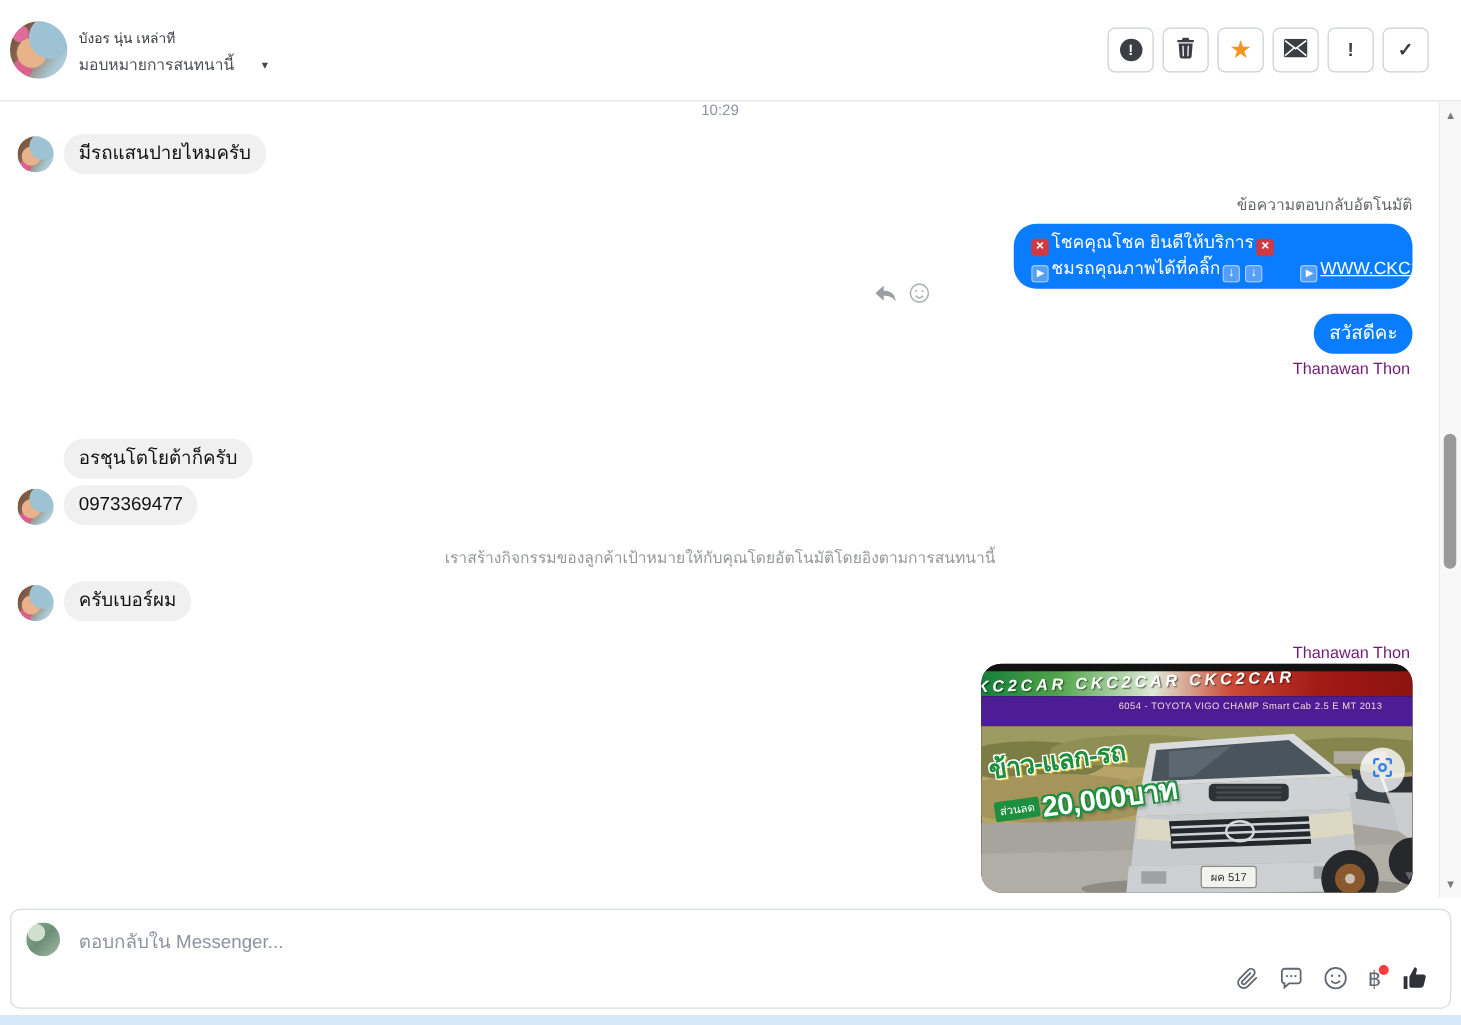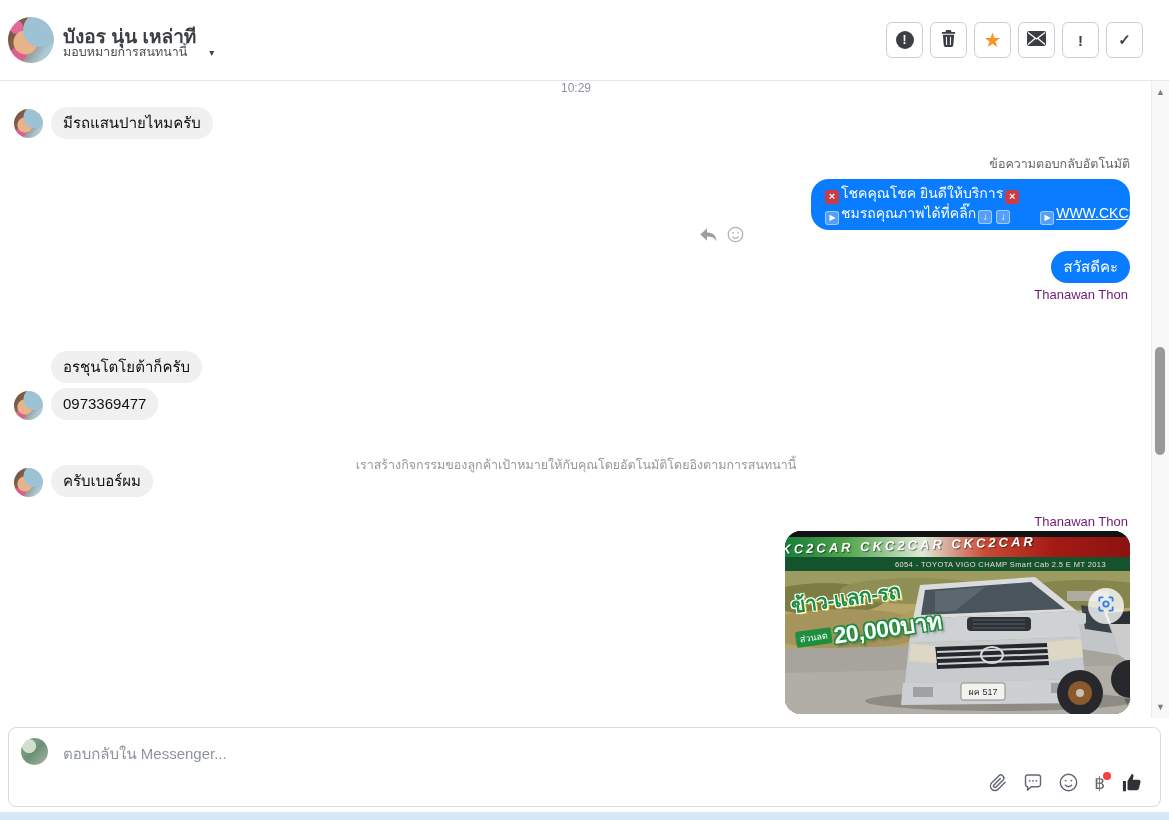--- a/index.html
+++ b/index.html
@@ -8,21 +8,21 @@
 
   
   .header{position:absolute;left:0;top:0;right:0;height:80px;background:#fff;border-bottom:1px solid #e4e6ea;z-index:5;}
   .h-avatar{position:absolute;left:8px;top:17px;width:46px;height:46px;border-radius:50%;
     background:
       radial-gradient(circle at 70% 28%,#9cc2d4 0 36%,rgba(0,0,0,0) 38%),
       radial-gradient(circle at 38% 55%,#e8b28a 0 30%,rgba(0,0,0,0) 33%),
       radial-gradient(circle at 18% 22%,#e06a9a 0 12%,rgba(0,0,0,0) 14%),
       radial-gradient(circle at 22% 82%,#d9608f 0 14%,rgba(0,0,0,0) 16%),
       linear-gradient(125deg,#6d4a3a 0%,#8a6950 40%,#a9c6d2 78%,#c3d8e0 100%);}
-  .h-name{position:absolute;left:63px;top:21px;font-size:19px;font-weight:bold;color:#3a3d42;}
+  .h-name{position:absolute;left:63px;top:21px;font-size:11px;font-weight:normal;color:#3a3d42;}
   .h-assign{position:absolute;left:63px;top:42px;font-size:12.5px;color:#4b4f56;cursor:pointer;display:flex;align-items:center;gap:22px;}
   .h-assign .caret{font-size:10px;color:#44484e;}
   .h-actions{position:absolute;right:26px;top:22px;display:flex;gap:7px;}
   .hbtn{width:37px;height:36px;border:1px solid #ccd0d5;border-radius:6px;background:#fff;
         display:flex;align-items:center;justify-content:center;padding:0;cursor:pointer;}
   .ic-report{display:inline-block;width:18px;height:18px;border-radius:50%;background:#3b3e42;color:#fff;
              font-size:12px;font-weight:bold;line-height:18px;text-align:center;}
   .ic-star{color:#f7941d;font-size:20px;line-height:20px;}
   .ic-txt{color:#3b3e42;font-size:15px;font-weight:bold;}
 
@@ -32,21 +32,21 @@
       radial-gradient(circle at 70% 28%,#9cc2d4 0 36%,rgba(0,0,0,0) 38%),
       radial-gradient(circle at 38% 55%,#e8b28a 0 30%,rgba(0,0,0,0) 33%),
       radial-gradient(circle at 22% 82%,#d9608f 0 14%,rgba(0,0,0,0) 16%),
       linear-gradient(125deg,#6d4a3a 0%,#8a6950 40%,#a9c6d2 78%,#c3d8e0 100%);}
   .bubble{position:absolute;font-size:15px;line-height:20px;padding:6px 12px;border-radius:18px;white-space:nowrap;}
   .in{background:#f0f0f0;color:#111;}
   .out{background:#0a7cff;color:#fff;}
   .ts{position:absolute;left:0;right:17px;top:81px;text-align:center;font-size:12px;color:#8f93a0;}
   .tag{position:absolute;font-size:12.5px;color:#65676b;}
   .sender{position:absolute;font-size:13px;color:#701a75;}
-  .sysnote{position:absolute;left:0;right:17px;top:455px;text-align:center;font-size:12.5px;color:#96989c;}
+  .sysnote{position:absolute;left:0;right:17px;top:436px;text-align:center;font-size:12.5px;color:#96989c;}
 
   .auto{right:39px;top:179px;width:319px;box-sizing:border-box;font-size:14px;line-height:19px;padding:5px 12px;white-space:nowrap;overflow:hidden;}
   .auto .line{white-space:nowrap;}
   .blink{color:#fff;text-decoration:underline;cursor:pointer;}
 
   .emj{display:inline-block;width:14px;height:14px;border-radius:3px;vertical-align:-2px;margin:0 2px;
        position:relative;text-align:center;color:#fff;}
   .emj-red{background:#ce3a44;}
   .emj-red::before{content:"×";display:block;font-size:11px;font-weight:bold;line-height:13px;}
   .emj-play{background:#54a0f8;box-shadow:inset 0 0 0 1px rgba(255,255,255,.45);}
@@ -60,21 +60,21 @@
   .hover-actions{position:absolute;right:424px;top:225px;display:flex;gap:8px;align-items:center;}
   .hico{width:19px;height:19px;display:flex;align-items:center;justify-content:center;cursor:pointer;}
 
   
   .attachment{position:absolute;left:785px;top:531px;width:345px;height:183px;border-radius:16px;overflow:hidden;background:#000;cursor:pointer;}
   .att-topbar{height:6px;background:#121212;}
   .att-banner{height:20px;position:relative;overflow:hidden;
     background:linear-gradient(93deg,#157f39 0%,#51a54b 18%,#dfe9d8 40%,#cc4a36 58%,#a31a15 78%,#8c1210 100%);}
   .att-banner-text{position:absolute;left:-16px;top:1px;font-size:13px;font-weight:800;font-style:italic;color:#fff;
     letter-spacing:3px;white-space:nowrap;transform:rotate(-1.8deg);text-shadow:1px 1px 1px rgba(0,0,0,.5);}
-  .att-redstrip{height:14px;background:#14532d;position:relative;}
+  .att-redstrip{height:24px;background:#4c1d95;position:relative;}
   .att-redstrip-text{position:absolute;right:24px;top:2.5px;font-size:7.5px;color:#f0d9d2;letter-spacing:.4px;white-space:nowrap;}
   .att-photo{position:relative;height:144px;}
   .promo{position:absolute;left:8px;top:8px;transform:rotate(-8deg);}
   .promo-line1{font-size:21px;font-weight:800;color:#1e8f3e;letter-spacing:-.5px;
     text-shadow:-1px -1px 0 #fff,1px -1px 0 #fff,-1px 1px 0 #fff,1px 1px 0 #fff,2px 2px 0 #e5c62b;}
   .promo-line2{margin-top:1px;white-space:nowrap;}
   .promo-sub{display:inline-block;background:#1e8f3e;color:#fff;font-size:9px;padding:1px 4px;border-radius:2px;vertical-align:6px;margin-right:2px;}
   .promo-amount{font-size:23px;font-weight:800;color:#fff;letter-spacing:-.5px;
     text-shadow:-1.5px -1.5px 0 #1e8f3e,1.5px -1.5px 0 #1e8f3e,-1.5px 1.5px 0 #1e8f3e,1.5px 1.5px 0 #1e8f3e,2px 3px 3px rgba(0,0,0,.35);}
   .scan-btn{position:absolute;top:17px;right:6px;width:36px;height:36px;border-radius:50%;

